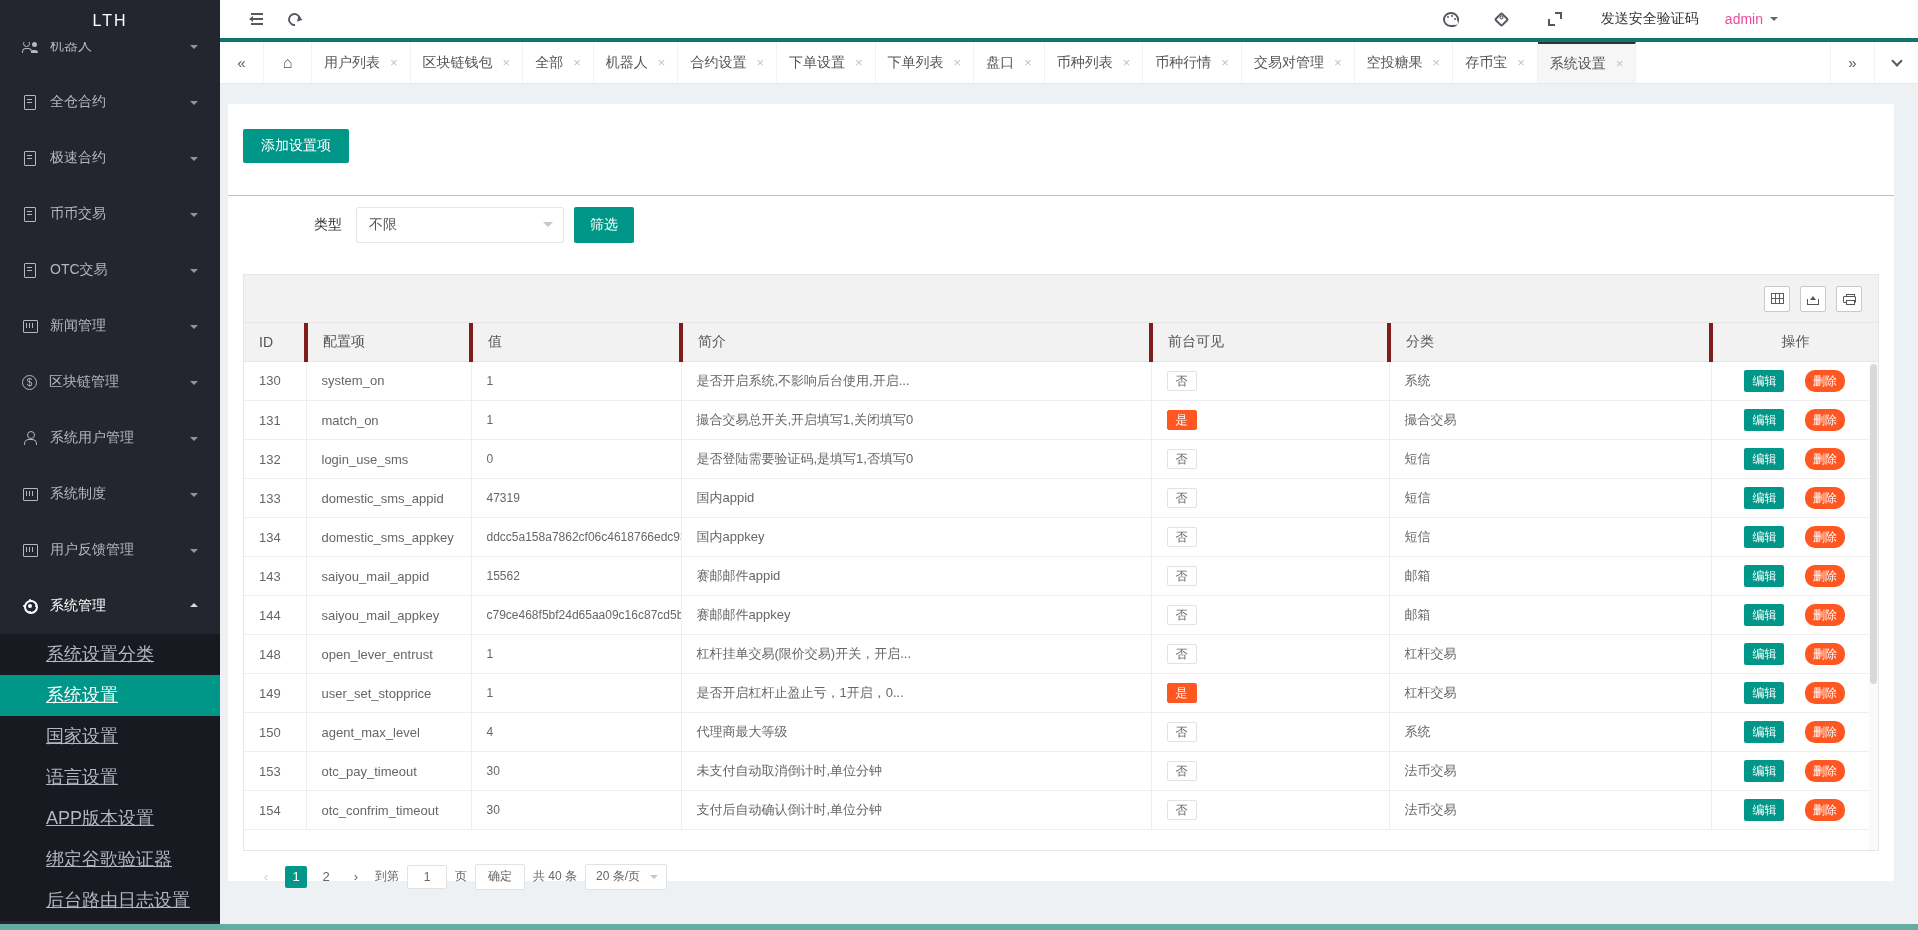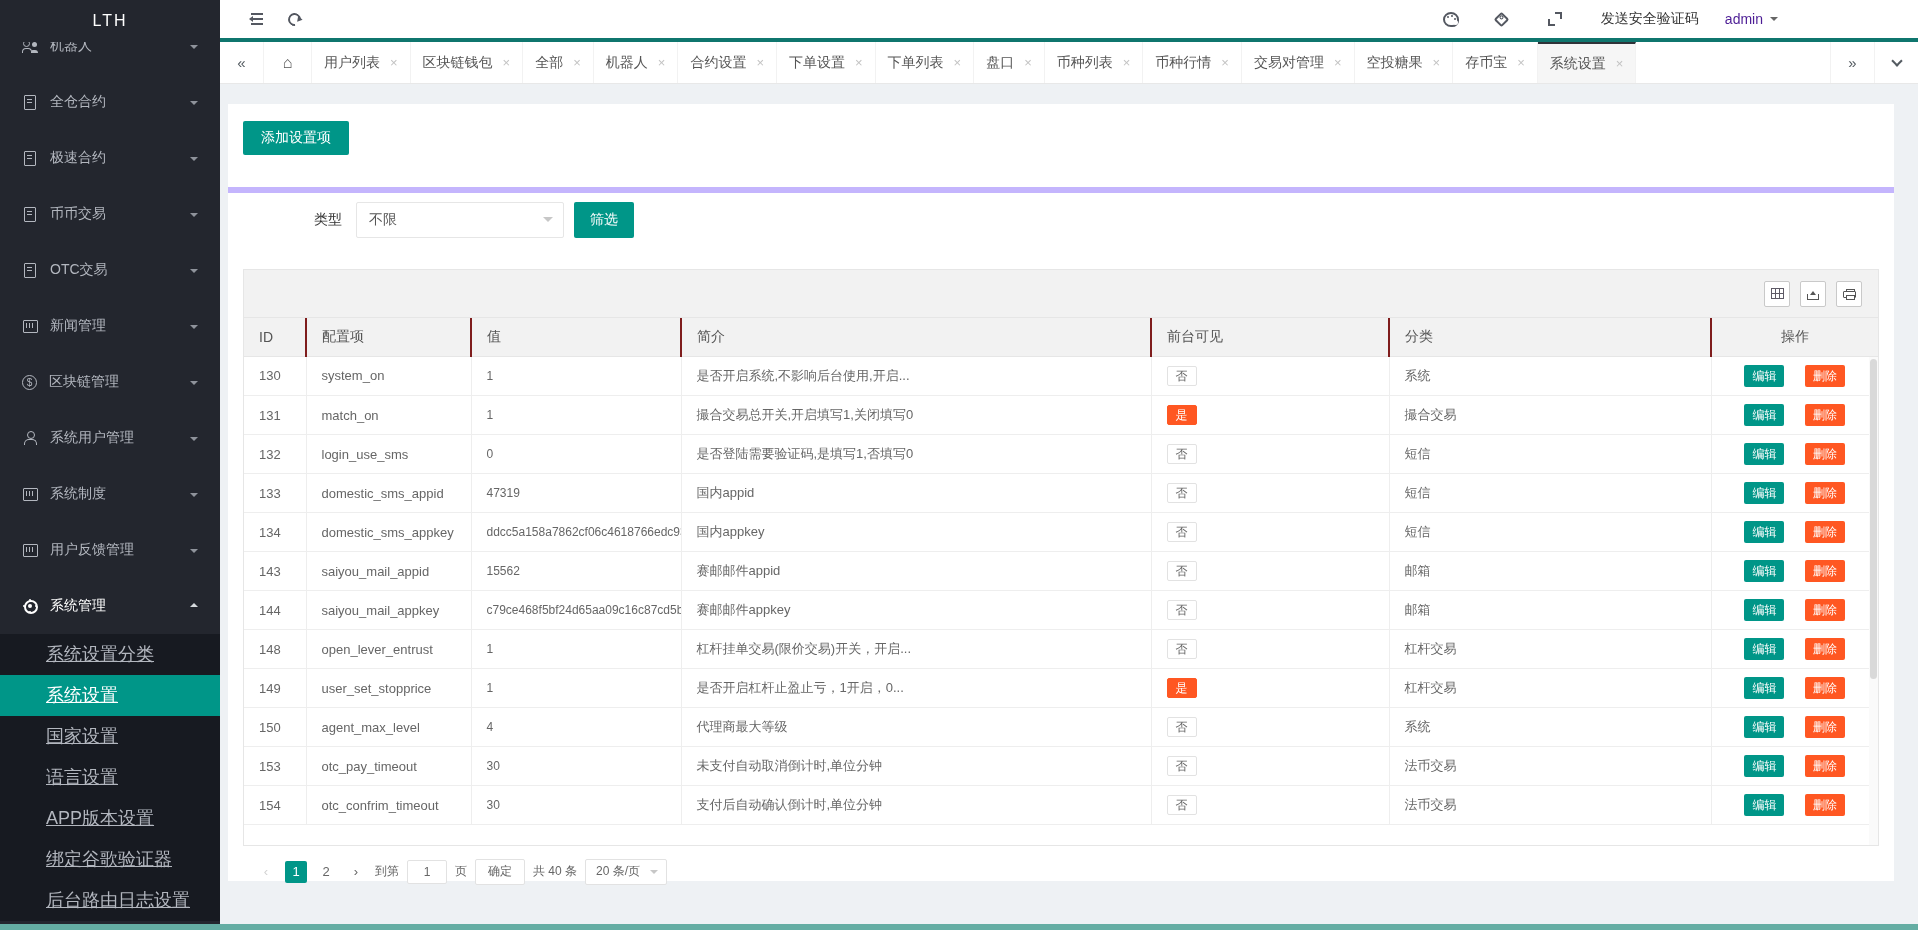--- a/index.html
+++ b/index.html
@@ -36,21 +36,21 @@
   [data-name="gear-icon"]::before { content:""; position:absolute; left:2px; top:2px; width:10px; height:10px; border:2px solid currentColor; border-radius:50%; }
   [data-name="gear-icon"]::after { content:""; position:absolute; left:6px; top:6px; width:4px; height:4px; background:currentColor; border-radius:50%; box-shadow:0 -6px 0 -1px currentColor,0 6px 0 -1px currentColor,-6px 0 0 -1px currentColor,6px 0 0 -1px currentColor; }
 
   
   .main { flex:1; display:flex; flex-direction:column; min-width:0; }
 
   .topbar { height:42px; background:#fff; display:flex; align-items:center; padding-left:14px; border-bottom:4px solid #0f766e; flex:none; }
   .icon-btn { width:40px; height:42px; display:flex; align-items:center; justify-content:center; cursor:pointer; }
   .topbar-right { margin-left:auto; display:flex; align-items:center; gap:12px; padding-right:140px; }
   .send-code { font-size:14px; color:#333; padding:0 14px; cursor:pointer; white-space:nowrap; }
-  .user-menu { display:flex; align-items:center; font-size:14px; color:#4c1d95; cursor:pointer; }
+  .user-menu { display:flex; align-items:center; font-size:14px; color:#ec4899; cursor:pointer; }
   .dd-caret { width:0; height:0; border:4px solid transparent; border-top-color:#666; margin-left:7px; margin-top:4px; }
 
   [data-name="collapse-menu-icon"] { position:relative; width:17px; height:12px; }
   [data-name="collapse-menu-icon"]::before { content:""; position:absolute; right:0; top:0; width:12px; height:2px; background:#545861; box-shadow:0 5px 0 #545861,0 10px 0 #545861; }
   [data-name="collapse-menu-icon"]::after { content:""; position:absolute; left:0; top:3px; border:3px solid transparent; border-right:4px solid #545861; }
   [data-name="refresh-icon"] { width:13px; height:13px; border:2px solid #545861; border-radius:50%; border-right-color:transparent; position:relative; transform:rotate(40deg); }
   [data-name="refresh-icon"]::after { content:""; position:absolute; right:-5px; top:-3px; border:3px solid transparent; border-left:5px solid #545861; transform:rotate(-30deg); }
   [data-name="theme-icon"] { width:16px; height:15px; border:2px solid #545861; border-radius:50% 50% 42% 50%; position:relative; }
   [data-name="theme-icon"]::before { content:""; position:absolute; width:2px; height:2px; border-radius:50%; background:#545861; top:2px; left:2px; box-shadow:4px -1px 0 #545861,7px 2px 0 #545861; }
   [data-name="theme-icon"]::after { content:""; position:absolute; right:-1px; bottom:0; width:5px; height:5px; background:#fff; border-radius:50%; }
@@ -71,21 +71,21 @@
   .tab .tab-x { margin-left:10px; color:#c2c2c2; font-size:13px; }
   .tab.active { background:#f6f6f6; border-top:2px solid #2f3339; }
   .chev-down { width:8px; height:8px; border-right:2px solid #545b61; border-bottom:2px solid #545b61; transform:rotate(45deg); margin-top:-4px; }
 
   
   .content { flex:1; padding:20px 24px 0 8px; }
   .card { background:#fff; height:777px; padding:14px 15px 0; position:relative; }
   .btn { border:none; cursor:pointer; color:#fff; border-radius:2px; font-size:14px; }
   .btn-teal { background:#009688; }
   .btn-add { height:34px; padding:0 18px; }
-  .card-top { margin:3px -15px; padding:0 15px 32px; border-bottom:6px solid #c4b5fd; }
+  .card-top { margin:11px -15px; padding:0 15px 32px; border-bottom:1px solid #c4b5fd; }
   .filter-row { display:flex; align-items:center; margin-top:9px; padding-left:71px; }
   .filter-label { font-size:14px; color:#333; margin-right:14px; }
   .select { width:208px; height:36px; border:1px solid #e6e6e6; border-radius:2px; background:#fff; display:flex; align-items:center; padding:0 12px; font-size:14px; color:#555; position:relative; cursor:pointer; }
   .sel-caret { position:absolute; right:10px; top:50%; margin-top:-3px; width:0; height:0; border:5px solid transparent; border-top-color:#c7c7c7; }
   .btn-filter { height:36px; padding:0 16px; margin-left:10px; }
 
   
   .table-widget { margin-top:31px; border:1px solid #e6e6e6; }
   .table-toolbar { height:48px; background:#f2f2f2; border-bottom:1px solid #e6e6e6; display:flex; align-items:center; justify-content:flex-end; gap:10px; padding-right:16px; }
   .tool-btn { width:26px; height:26px; background:#fff; border:1px solid #c9c9c9; border-radius:2px; display:flex; align-items:center; justify-content:center; cursor:pointer; }
@@ -93,36 +93,36 @@
   [data-name="columns-icon"]::before { content:""; position:absolute; top:0; bottom:0; left:3px; width:1px; background:#5e5a66; box-shadow:4px 0 0 #5e5a66; }
   [data-name="columns-icon"]::after { content:""; position:absolute; left:0; right:0; top:4px; height:1px; background:#5e5a66; }
   [data-name="export-icon"] { width:12px; height:12px; position:relative; }
   [data-name="export-icon"]::before { content:""; position:absolute; bottom:0; left:0; right:0; height:5px; border:1px solid #555; border-top:none; }
   [data-name="export-icon"]::after { content:""; position:absolute; left:3px; top:0; border:3px solid transparent; border-bottom:4px solid #555; }
   [data-name="print-icon"] { width:13px; height:7px; border:1px solid #555; border-radius:1px; position:relative; margin-top:1px; }
   [data-name="print-icon"]::before { content:""; position:absolute; left:2px; top:-3px; width:7px; height:2px; border:1px solid #555; border-bottom:none; }
   [data-name="print-icon"]::after { content:""; position:absolute; left:2px; bottom:-3px; width:7px; height:3px; border:1px solid #555; background:#fff; }
 
   table.tbl { width:100%; border-collapse:collapse; table-layout:fixed; }
-  .tbl th { height:38px; background:#f2f2f2; font-weight:400; font-size:14px; color:#555; text-align:left; padding:0 15px; border-right:2px solid #7f1d1d; border-bottom:1px solid #e6e6e6; white-space:nowrap; overflow:hidden; }
+  .tbl th { height:38px; background:#f2f2f2; font-weight:400; font-size:14px; color:#555; text-align:left; padding:0 15px; border-right:4px solid #7f1d1d; border-bottom:1px solid #e6e6e6; white-space:nowrap; overflow:hidden; }
   .tbl th:last-child { border-right:none; }
   .tbl td { height:39px; font-size:13px; color:#666; padding:0 15px; border-right:1px solid #eee; border-bottom:1px solid #eee; white-space:nowrap; overflow:hidden; }
   .tbl td:last-child { border-right:none; }
   .tbl td.c-val { font-size:12px; }
   .tbl td.c-ops, .tbl th.c-ops { text-align:center; }
   .tbl-body { height:488px; overflow:hidden; position:relative; background:#fff; }
   .vscroll { position:absolute; top:0; right:0; width:9px; height:100%; background:#fafafa; }
   .vthumb { position:absolute; top:2px; left:1px; width:7px; height:320px; background:#d9d9d9; border-radius:4px; }
 
   .badge { display:inline-block; font-size:12px; padding:3px 8px; border-radius:2px; line-height:1; }
   .b-no { border:1px solid #e2e2e2; background:#fff; color:#666; }
   .b-yes { border:1px solid #ff5722; background:#ff5722; color:#fff; }
   .btn-mini { display:inline-block; border:none; cursor:pointer; height:22px; line-height:22px; padding:0 8px; font-size:12px; color:#fff; border-radius:2px; }
   .btn-mini.edit { background:#009688; }
-  .btn-mini.del { background:#ff5722; margin-left:17px; }
+  .btn-mini.del { background:#ff5722; margin-left:17px;border-radius:10px; }
 
   
   .pager { display:flex; align-items:center; gap:8px; margin-top:13px; padding-left:12px; font-size:12px; color:#666; }
   .pg { min-width:22px; height:22px; line-height:22px; text-align:center; cursor:pointer; color:#666; font-size:13px; }
   .pg.disabled { color:#d2d2d2; cursor:default; }
   .pg.active { background:#009688; color:#fff; border-radius:2px; }
   .pg-host { display:contents; }
   .pg-input { width:40px; height:24px; border:1px solid #e2e2e2; border-radius:2px; text-align:center; font-size:12px; color:#666; outline:none; }
   .pg-confirm { height:26px; padding:0 12px; background:#fff; border:1px solid #e2e2e2; border-radius:2px; font-size:12px; color:#666; cursor:pointer; }
   .pg-select { position:relative; height:26px; border:1px solid #e2e2e2; border-radius:2px; background:#fff; display:flex; align-items:center; padding:0 26px 0 10px; cursor:pointer; color:#666; }

